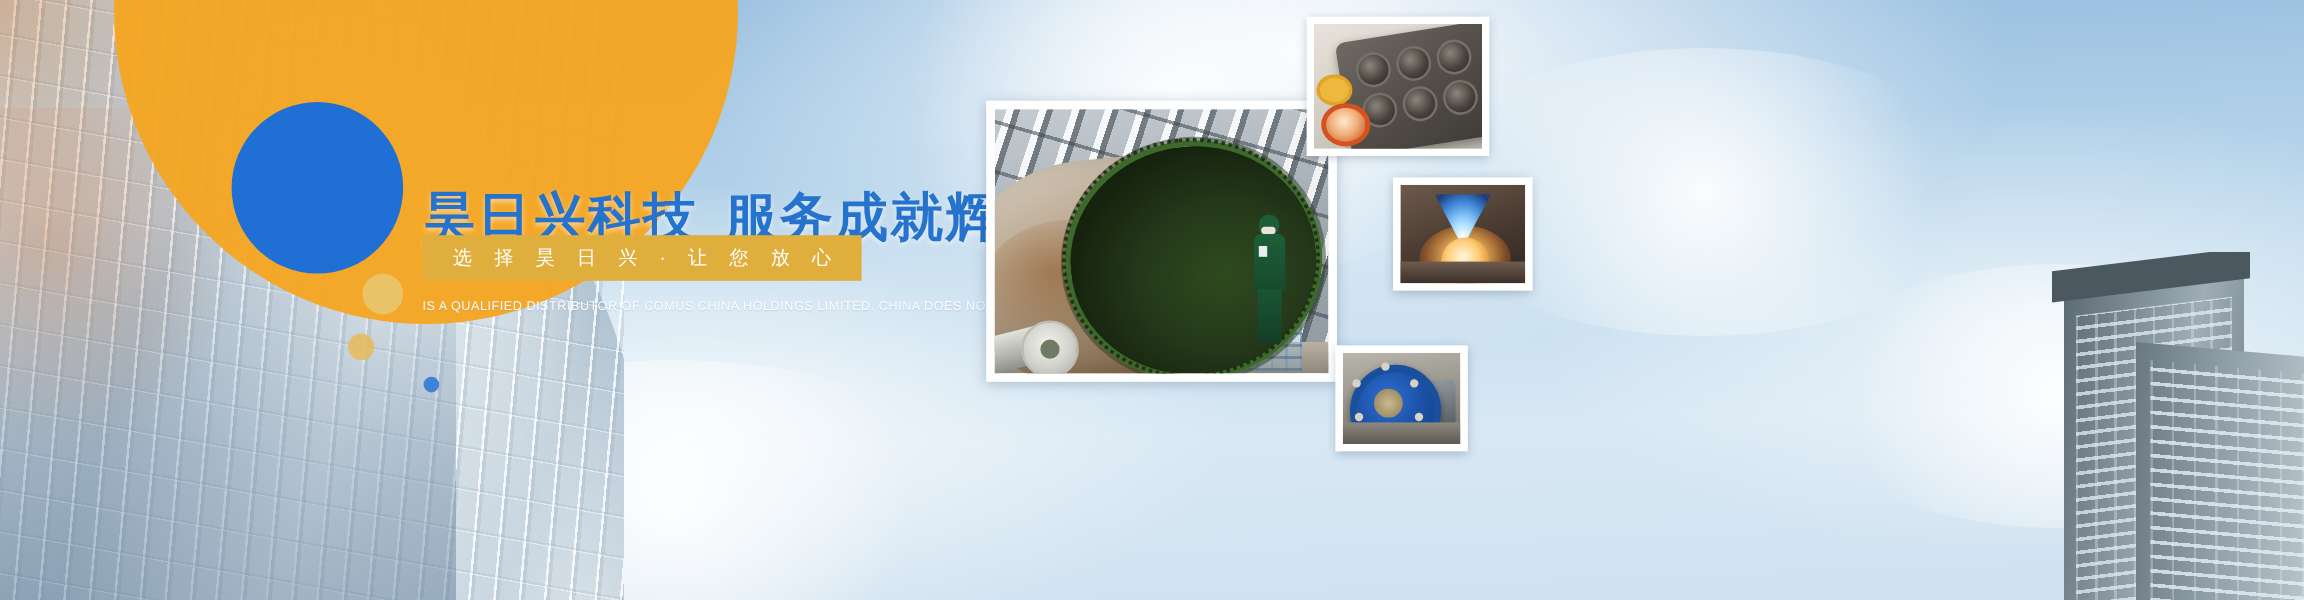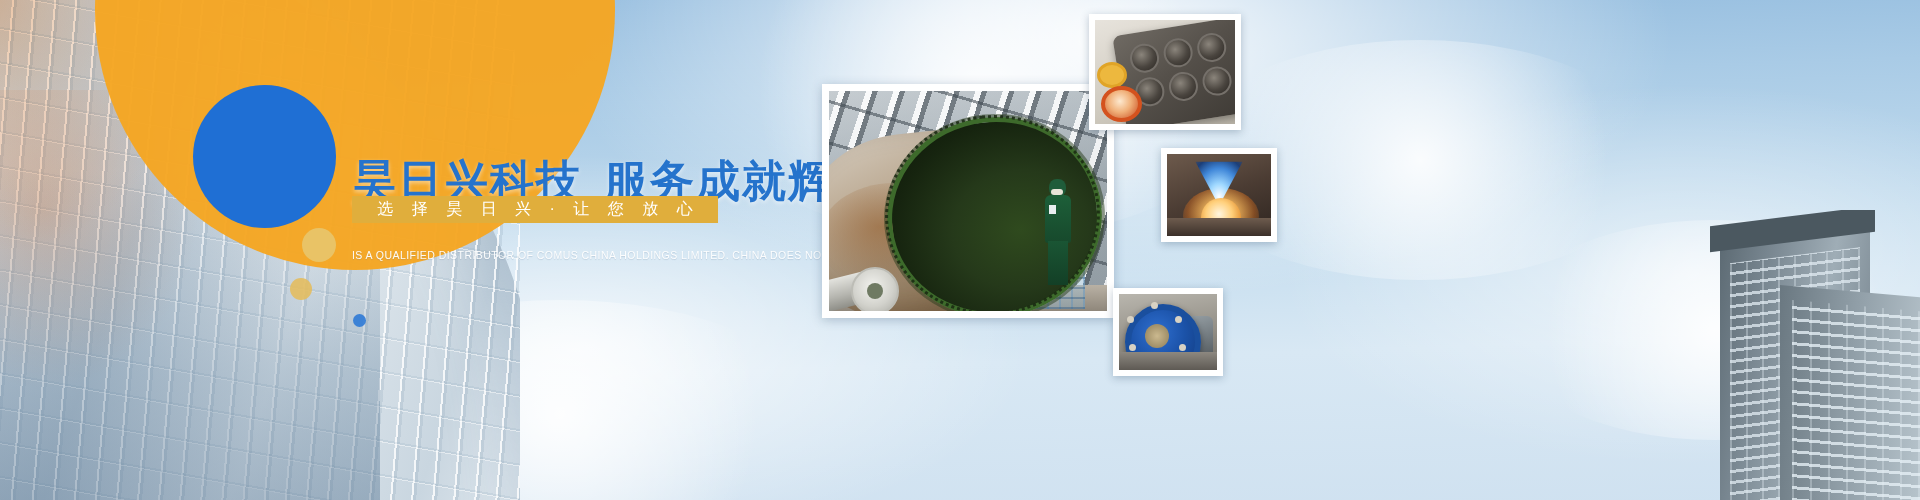--- a/index.html
+++ b/index.html
@@ -146,21 +146,21 @@
     font-size:44px;font-weight:700;
     color:#2573cc;
     letter-spacing:2px;
     white-space:nowrap;
     text-shadow:0 2px 4px rgba(255,255,255,.55);
   }
   .headline .gap{display:inline-block;width:22px;}
 
   .tagline-bar{
     position:absolute;left:352px;top:196px;
-    width:366px;height:27px;
+    width:366px;height:38px;
     background:#e0ae3c;
     display:flex;align-items:center;justify-content:center;
   }
   .tagline-bar span{
     font-size:16px;color:#ffffff;letter-spacing:7px;
     padding-left:7px;white-space:nowrap;
   }
 
   .legal{
     position:absolute;left:352px;top:248px;width:420px;

